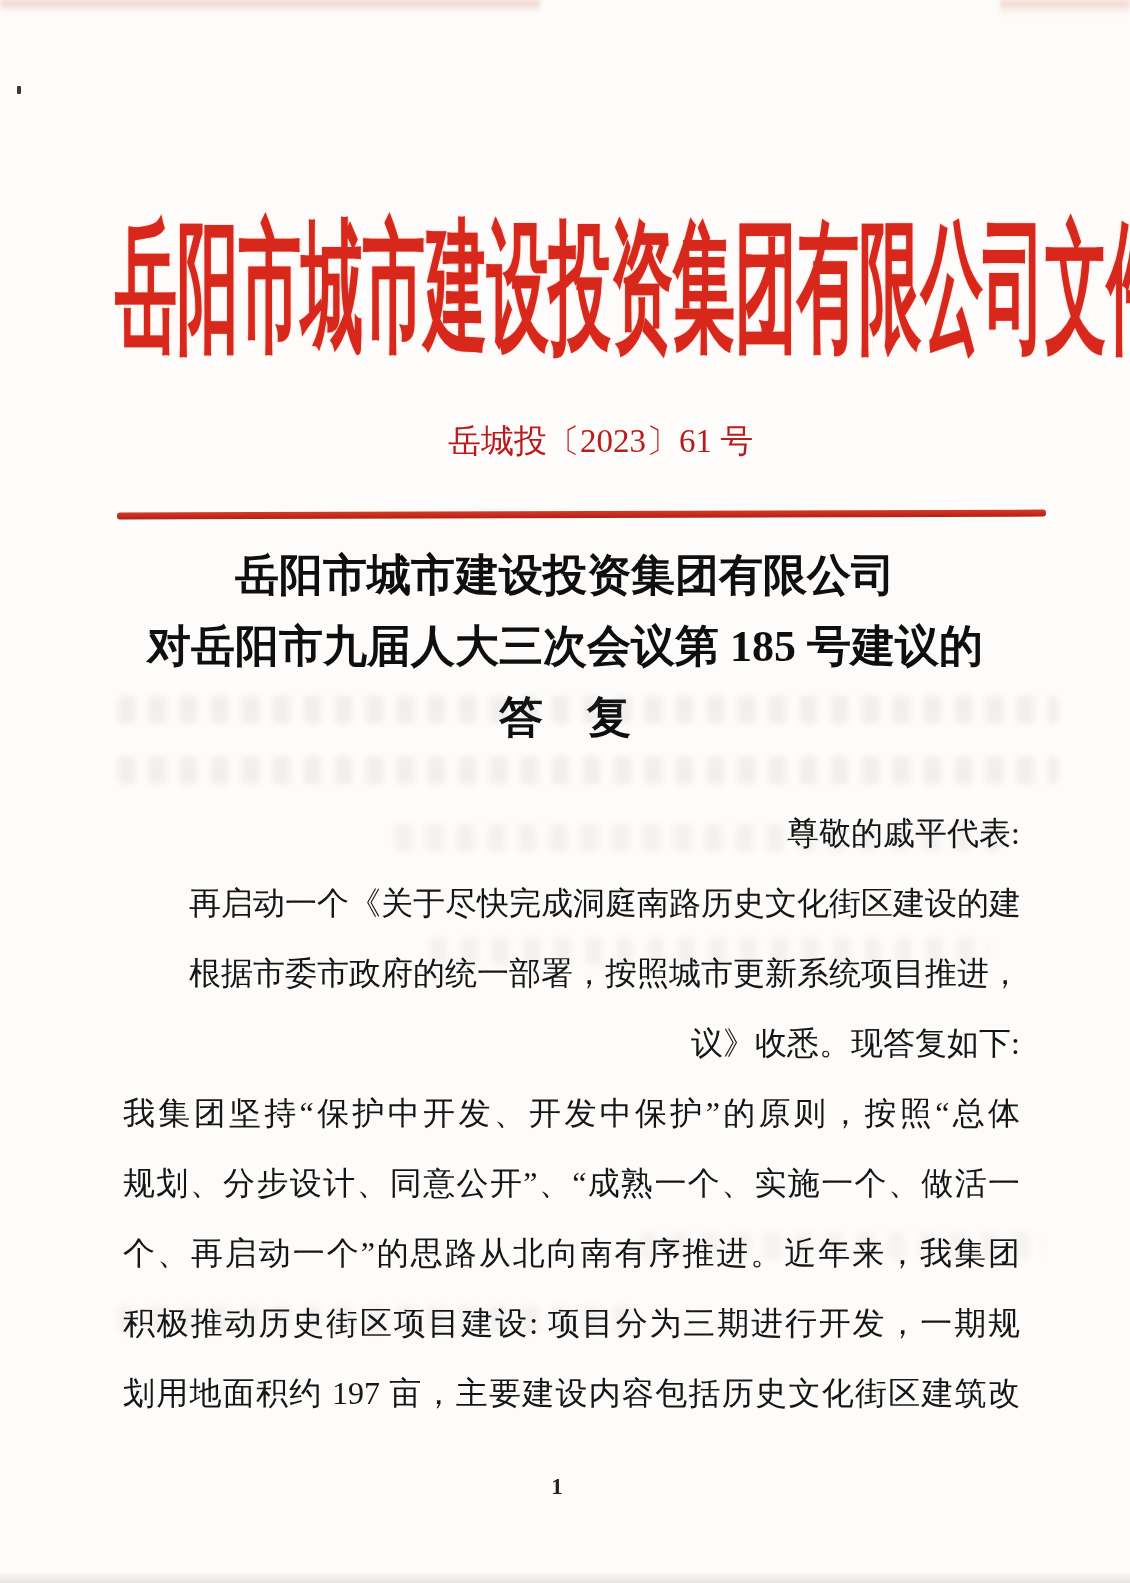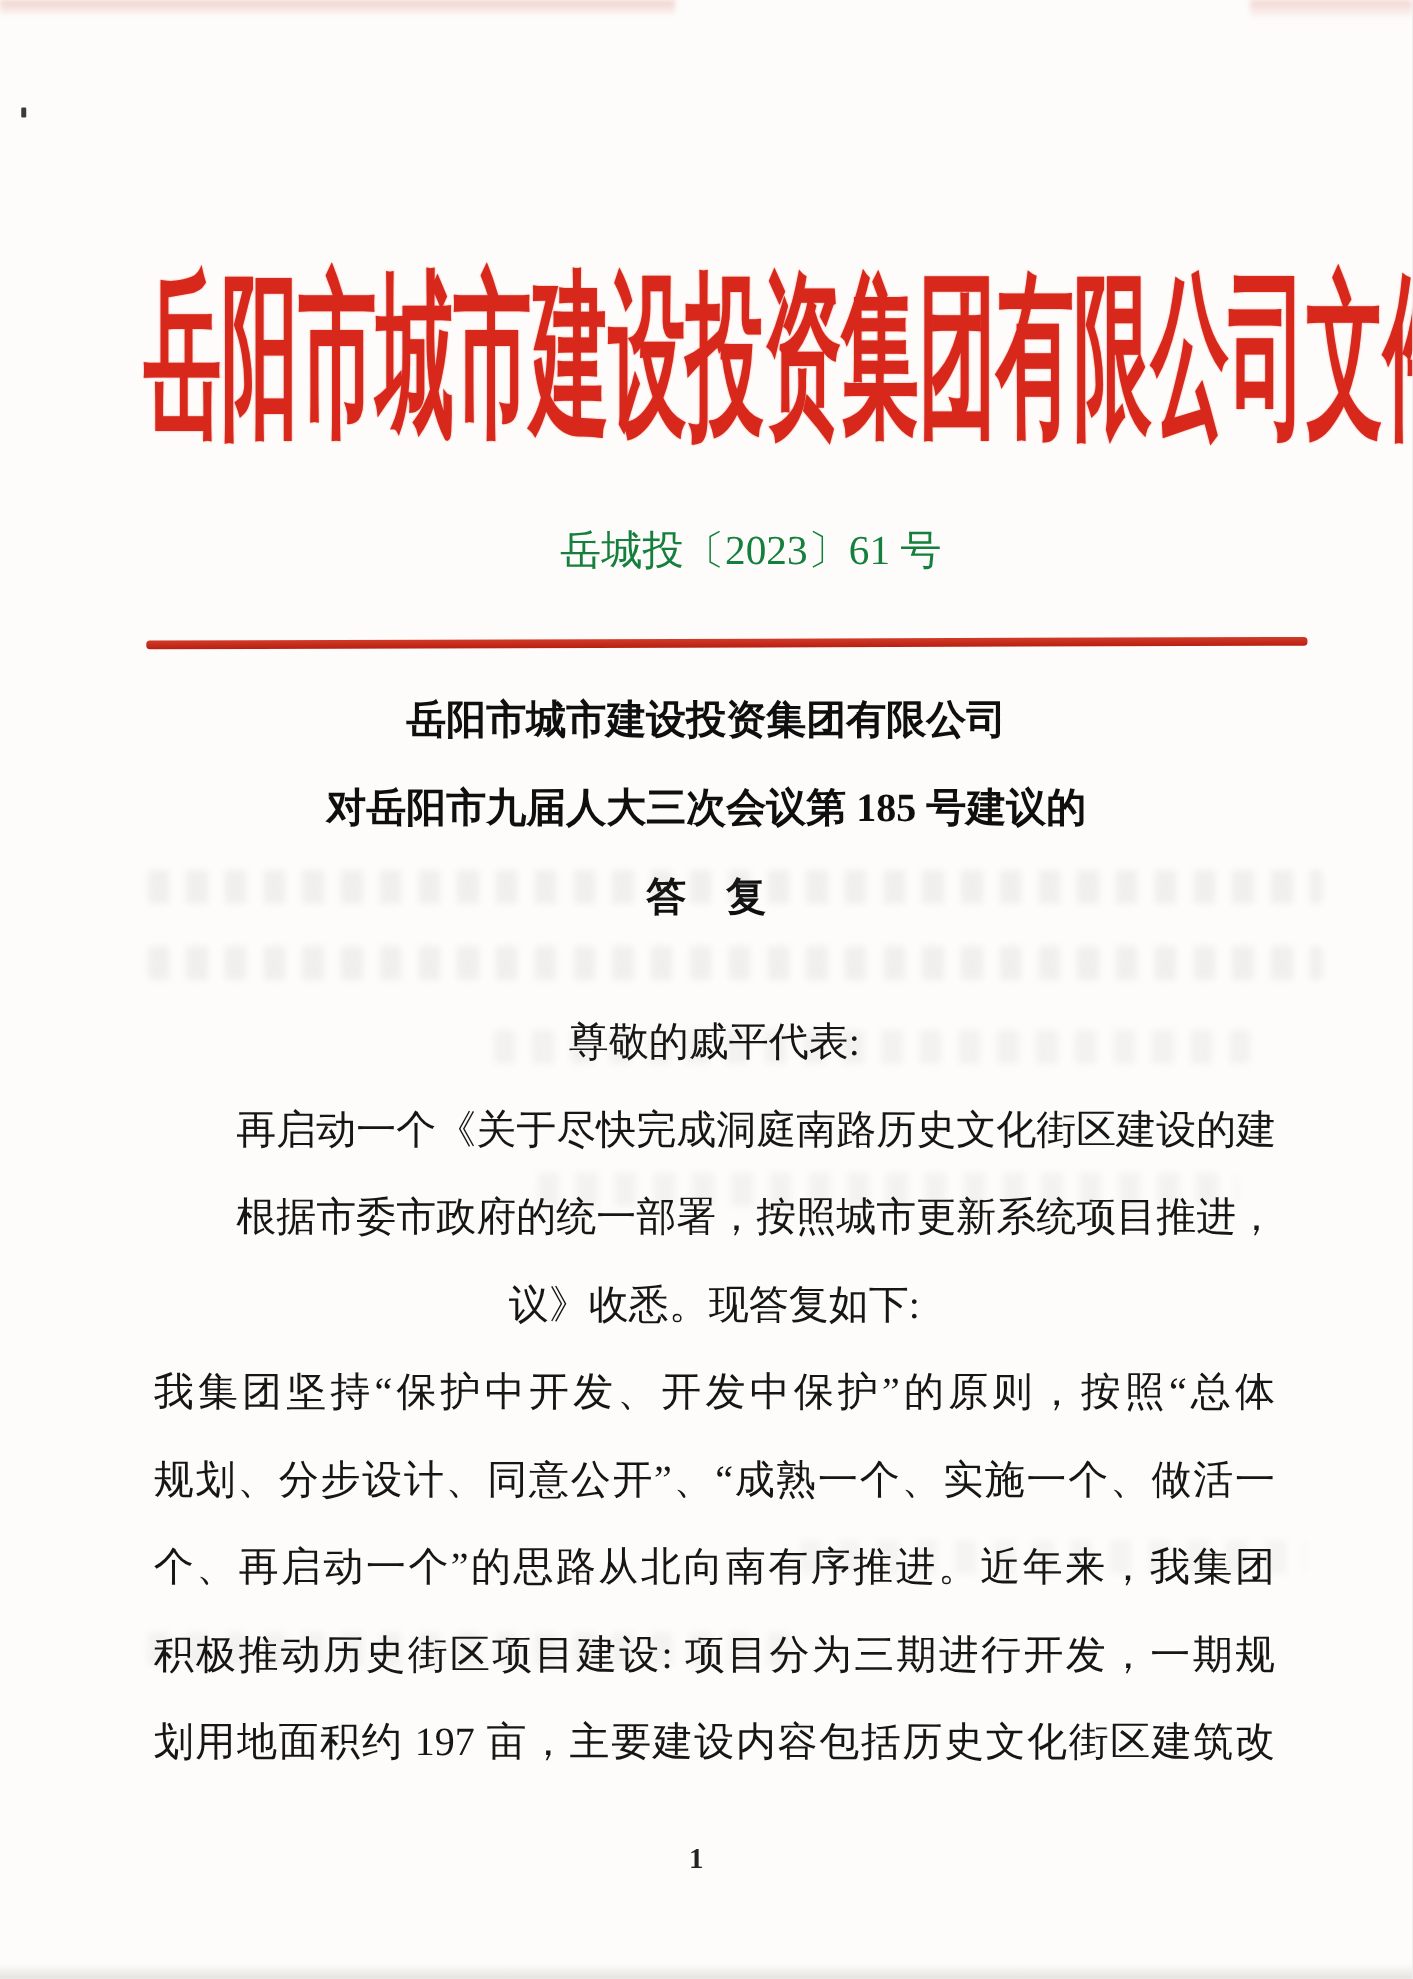--- a/index.html
+++ b/index.html
@@ -83,21 +83,21 @@
   
   .docnum-row {
     position: absolute;
     top: 420px;
     left: 448px;
     display: flex;
     gap: 64px;
     font-size: 33px;
     line-height: 42px;
     white-space: nowrap;
-    color: #15803d;
+    color: #b91c1c;
   }
 
   
   .red-rule {
     position: absolute;
     top: 511px;
     left: 117px;
     width: 929px;
     height: 7px;
     background: linear-gradient(180deg, #d23a28, #b81f12);
@@ -106,40 +106,40 @@
   }
 
   
   .title-block {
     position: absolute;
     top: 540px;
     left: 65px;
     width: 1000px;
     text-align: center;
     font-weight: 700;
-    font-size: 32px;
+    font-size: 44px;
     line-height: 71px;
     color: #0f0f0f;
     white-space: nowrap;
   }
 
   
   .body-block {
     position: absolute;
     top: 798px;
     left: 123px;
     width: 897px;
     font-size: 32px;
     color: #161616;
   }
   .body-line {
     height: 70px;
     line-height: 70px;
     white-space: nowrap;
-    text-align: center;
+    text-align: right;
     box-sizing: border-box;
   }
   .body-line.indent { padding-left: 66px; }
   .body-line.j {
     text-align: justify;
     text-align-last: justify;
   }
 
   
   .page-number {

